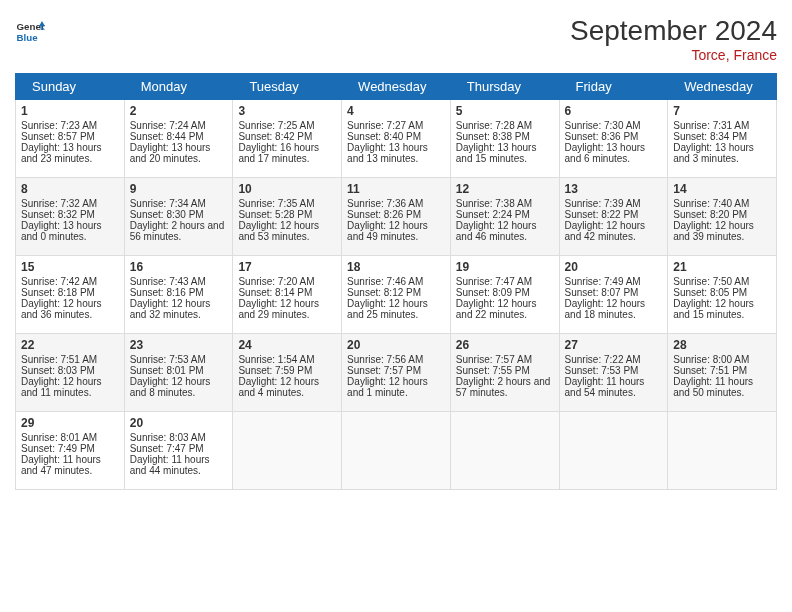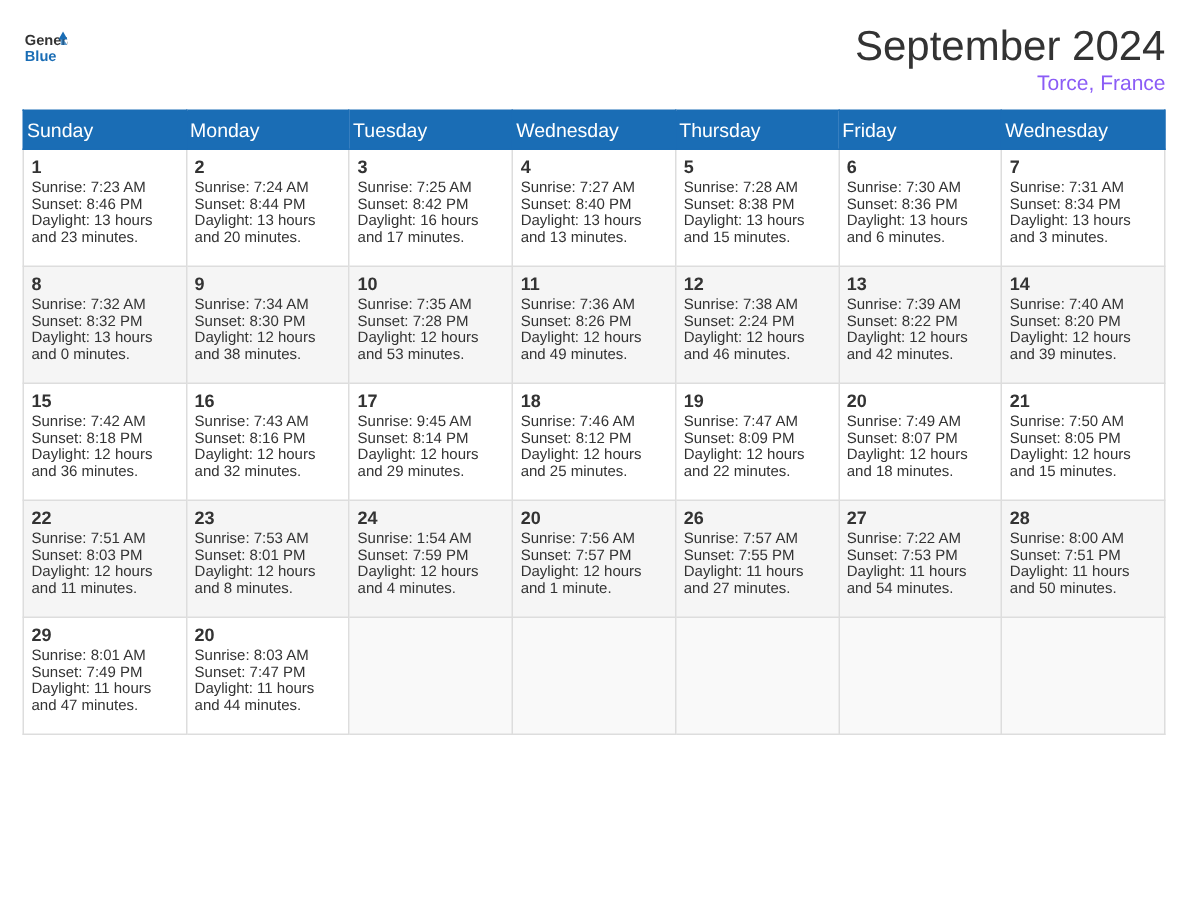--- a/index.html
+++ b/index.html
@@ -32,32 +32,32 @@
       text-align: right;
       margin-left: 18px;
     }
     .month-title {
       font-size: 28px;
       font-weight: normal;
       color: #333;
     }
     .location {
       font-size: 14px;
-      color: #8b5cf6;
+      color: #b91c1c;
     }
     table {
       width: 100%;
       border-collapse: collapse;
       table-layout: fixed;
     }
     th {
       background-color: #1a6db5;
       color: white;
       text-align: left;
-      padding: 5px 2px;
+      padding: 5px 16px;
       font-size: 13px;
       font-weight: normal;
       border: 1px solid #1a6db5;
     }
     td {
       vertical-align: top;
       padding: 4px 5px;
       font-size: 10px;
       color: #333;
       border: 1px solid #ddd;
@@ -103,52 +103,52 @@
         <th>Monday</th>
         <th>Tuesday</th>
         <th>Wednesday</th>
         <th>Thursday</th>
         <th>Friday</th>
         <th>Wednesday</th>
       </tr>
     </thead>
     <tbody id="calendar-body">
     <tr>
-          <td><span class="day-num">1</span><span>Sunrise: 7:23 AM</span><br><span>Sunset: 8:46 PM</span><br><span>Daylight: 13 hours and 23 minutes.</span></td>
+          <td><span class="day-num">1</span><span>Sunrise: 7:23 AM</span><br><span>Sunset: 8:57 PM</span><br><span>Daylight: 13 hours and 23 minutes.</span></td>
           <td><span class="day-num">2</span><span>Sunrise: 7:24 AM</span><br><span>Sunset: 8:44 PM</span><br><span>Daylight: 13 hours and 20 minutes.</span></td>
           <td><span class="day-num">3</span><span>Sunrise: 7:25 AM</span><br><span>Sunset: 8:42 PM</span><br><span>Daylight: 16 hours and 17 minutes.</span></td>
           <td><span class="day-num">4</span><span>Sunrise: 7:27 AM</span><br><span>Sunset: 8:40 PM</span><br><span>Daylight: 13 hours and 13 minutes.</span></td>
           <td><span class="day-num">5</span><span>Sunrise: 7:28 AM</span><br><span>Sunset: 8:38 PM</span><br><span>Daylight: 13 hours and 15 minutes.</span></td>
           <td><span class="day-num">6</span><span>Sunrise: 7:30 AM</span><br><span>Sunset: 8:36 PM</span><br><span>Daylight: 13 hours and 6 minutes.</span></td>
           <td><span class="day-num">7</span><span>Sunrise: 7:31 AM</span><br><span>Sunset: 8:34 PM</span><br><span>Daylight: 13 hours and 3 minutes.</span></td>
         </tr>
         <tr>
           <td><span class="day-num">8</span><span>Sunrise: 7:32 AM</span><br><span>Sunset: 8:32 PM</span><br><span>Daylight: 13 hours and 0 minutes.</span></td>
-          <td><span class="day-num">9</span><span>Sunrise: 7:34 AM</span><br><span>Sunset: 8:30 PM</span><br><span>Daylight: 12 hours and 38 minutes.</span></td>
-          <td><span class="day-num">10</span><span>Sunrise: 7:35 AM</span><br><span>Sunset: 7:28 PM</span><br><span>Daylight: 12 hours and 53 minutes.</span></td>
+          <td><span class="day-num">9</span><span>Sunrise: 7:34 AM</span><br><span>Sunset: 8:30 PM</span><br><span>Daylight: 2 hours and 56 minutes.</span></td>
+          <td><span class="day-num">10</span><span>Sunrise: 7:35 AM</span><br><span>Sunset: 5:28 PM</span><br><span>Daylight: 12 hours and 53 minutes.</span></td>
           <td><span class="day-num">11</span><span>Sunrise: 7:36 AM</span><br><span>Sunset: 8:26 PM</span><br><span>Daylight: 12 hours and 49 minutes.</span></td>
           <td><span class="day-num">12</span><span>Sunrise: 7:38 AM</span><br><span>Sunset: 2:24 PM</span><br><span>Daylight: 12 hours and 46 minutes.</span></td>
           <td><span class="day-num">13</span><span>Sunrise: 7:39 AM</span><br><span>Sunset: 8:22 PM</span><br><span>Daylight: 12 hours and 42 minutes.</span></td>
           <td><span class="day-num">14</span><span>Sunrise: 7:40 AM</span><br><span>Sunset: 8:20 PM</span><br><span>Daylight: 12 hours and 39 minutes.</span></td>
         </tr>
         <tr>
           <td><span class="day-num">15</span><span>Sunrise: 7:42 AM</span><br><span>Sunset: 8:18 PM</span><br><span>Daylight: 12 hours and 36 minutes.</span></td>
           <td><span class="day-num">16</span><span>Sunrise: 7:43 AM</span><br><span>Sunset: 8:16 PM</span><br><span>Daylight: 12 hours and 32 minutes.</span></td>
-          <td><span class="day-num">17</span><span>Sunrise: 9:45 AM</span><br><span>Sunset: 8:14 PM</span><br><span>Daylight: 12 hours and 29 minutes.</span></td>
+          <td><span class="day-num">17</span><span>Sunrise: 7:20 AM</span><br><span>Sunset: 8:14 PM</span><br><span>Daylight: 12 hours and 29 minutes.</span></td>
           <td><span class="day-num">18</span><span>Sunrise: 7:46 AM</span><br><span>Sunset: 8:12 PM</span><br><span>Daylight: 12 hours and 25 minutes.</span></td>
           <td><span class="day-num">19</span><span>Sunrise: 7:47 AM</span><br><span>Sunset: 8:09 PM</span><br><span>Daylight: 12 hours and 22 minutes.</span></td>
           <td><span class="day-num">20</span><span>Sunrise: 7:49 AM</span><br><span>Sunset: 8:07 PM</span><br><span>Daylight: 12 hours and 18 minutes.</span></td>
           <td><span class="day-num">21</span><span>Sunrise: 7:50 AM</span><br><span>Sunset: 8:05 PM</span><br><span>Daylight: 12 hours and 15 minutes.</span></td>
         </tr>
         <tr>
           <td><span class="day-num">22</span><span>Sunrise: 7:51 AM</span><br><span>Sunset: 8:03 PM</span><br><span>Daylight: 12 hours and 11 minutes.</span></td>
           <td><span class="day-num">23</span><span>Sunrise: 7:53 AM</span><br><span>Sunset: 8:01 PM</span><br><span>Daylight: 12 hours and 8 minutes.</span></td>
           <td><span class="day-num">24</span><span>Sunrise: 1:54 AM</span><br><span>Sunset: 7:59 PM</span><br><span>Daylight: 12 hours and 4 minutes.</span></td>
           <td><span class="day-num">20</span><span>Sunrise: 7:56 AM</span><br><span>Sunset: 7:57 PM</span><br><span>Daylight: 12 hours and 1 minute.</span></td>
-          <td><span class="day-num">26</span><span>Sunrise: 7:57 AM</span><br><span>Sunset: 7:55 PM</span><br><span>Daylight: 11 hours and 27 minutes.</span></td>
+          <td><span class="day-num">26</span><span>Sunrise: 7:57 AM</span><br><span>Sunset: 7:55 PM</span><br><span>Daylight: 2 hours and 57 minutes.</span></td>
           <td><span class="day-num">27</span><span>Sunrise: 7:22 AM</span><br><span>Sunset: 7:53 PM</span><br><span>Daylight: 11 hours and 54 minutes.</span></td>
           <td><span class="day-num">28</span><span>Sunrise: 8:00 AM</span><br><span>Sunset: 7:51 PM</span><br><span>Daylight: 11 hours and 50 minutes.</span></td>
         </tr>
         <tr>
           <td><span class="day-num">29</span><span>Sunrise: 8:01 AM</span><br><span>Sunset: 7:49 PM</span><br><span>Daylight: 11 hours and 47 minutes.</span></td>
           <td><span class="day-num">20</span><span>Sunrise: 8:03 AM</span><br><span>Sunset: 7:47 PM</span><br><span>Daylight: 11 hours and 44 minutes.</span></td>
           <td class="empty-cell"></td>
           <td class="empty-cell"></td>
           <td class="empty-cell"></td>
           <td class="empty-cell"></td>

